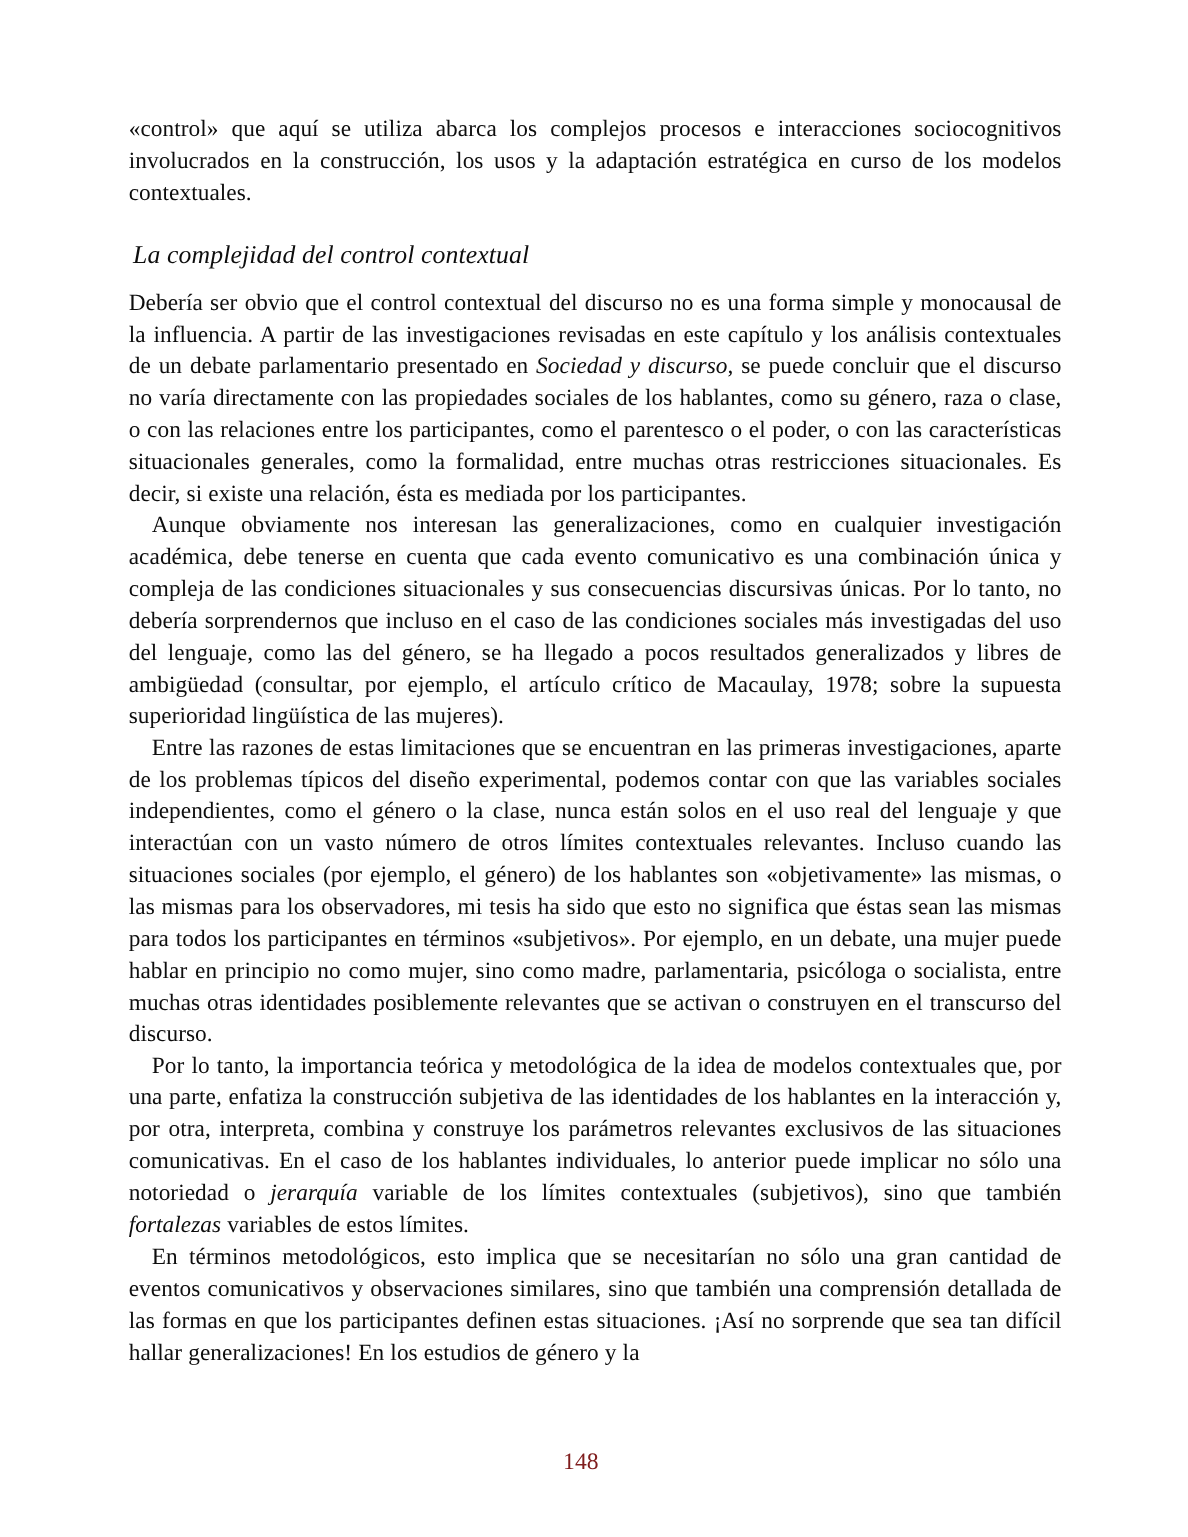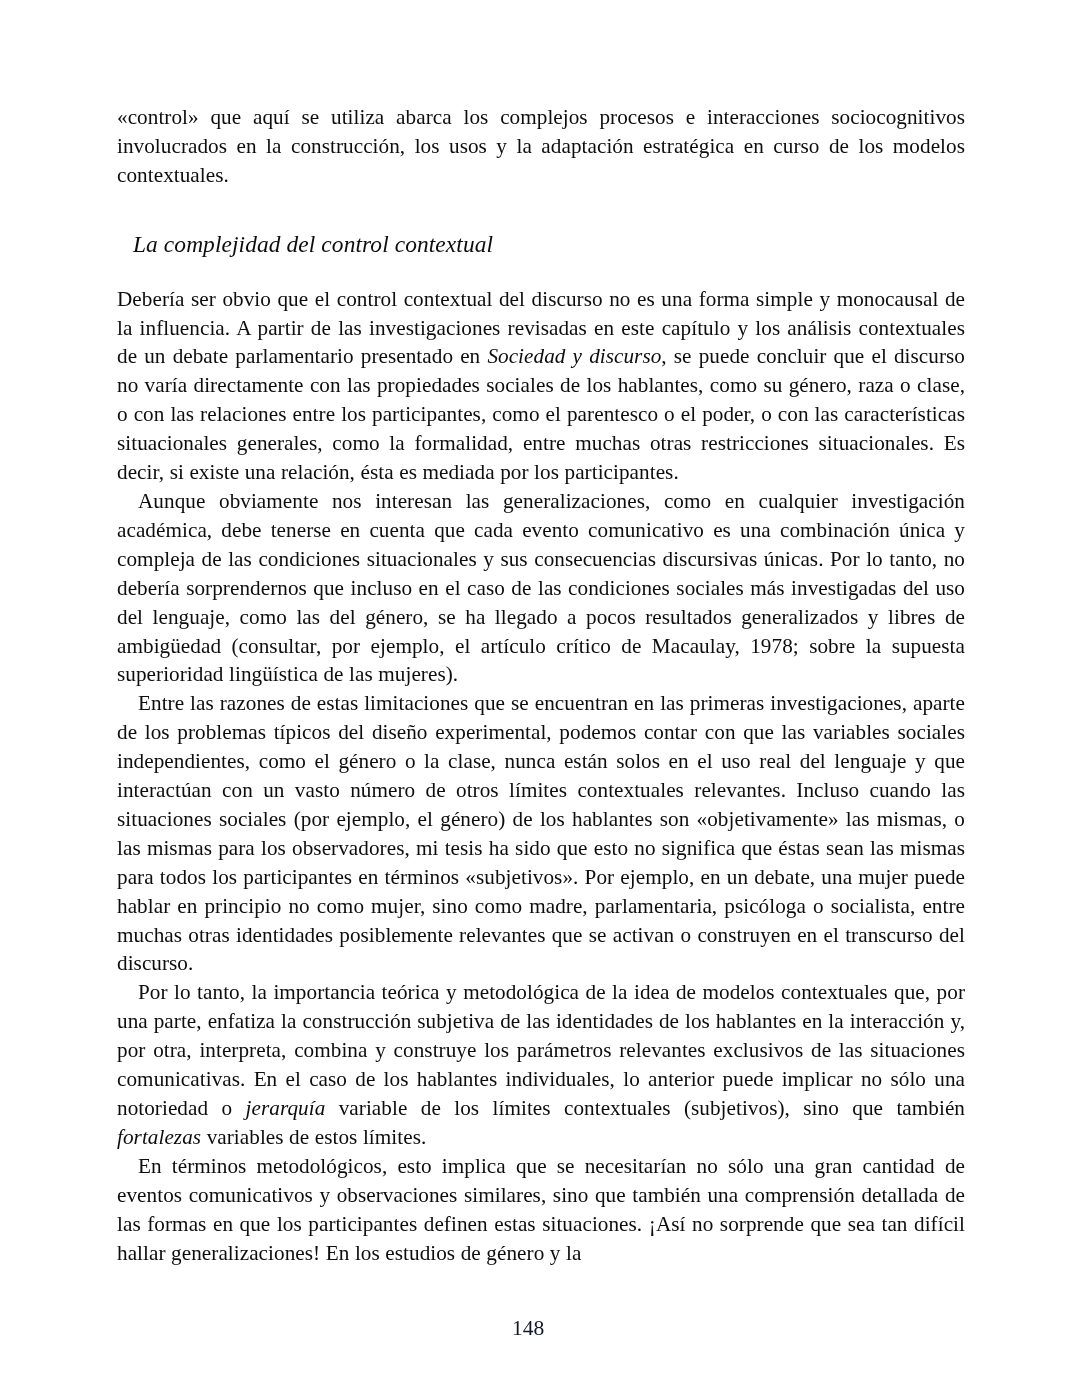--- a/index.html
+++ b/index.html
@@ -39,21 +39,21 @@
     word-spacing: 0.2px;
     hyphens: none;
   }
   p.body-par.indent {
     text-indent: 21px;
   }
   p.body-par.no-indent {
     text-indent: 0;
   }
   h2.section-heading {
-    margin: 16px;
+    margin: 4px;
     font-size: 23.4px;
     line-height: 28.9px;
     font-style: italic;
     font-weight: normal;
     text-align: left;
     letter-spacing: 0.1px;
   }
   .gap-before-heading {
     height: 24px;
   }
@@ -65,21 +65,21 @@
   }
   .page-number {
     position: absolute;
     left: 0;
     right: 0;
     top: 1315px;
     text-align: center;
     font-size: 21.5px;
     line-height: 26px;
     font-family: "Liberation Serif", "DejaVu Serif", serif;
-    color: #0f172a;
+    color: #7f1d1d;
   }
 </style>
 </head>
 <body>
 
 <div class="page">
 
   <div class="text-column">
 
     <p class="body-par no-indent">«control» que aquí se utiliza abarca los complejos procesos e interacciones sociocognitivos involucrados en la construcción, los usos y la adaptación estratégica en curso de los modelos contextuales.</p>

